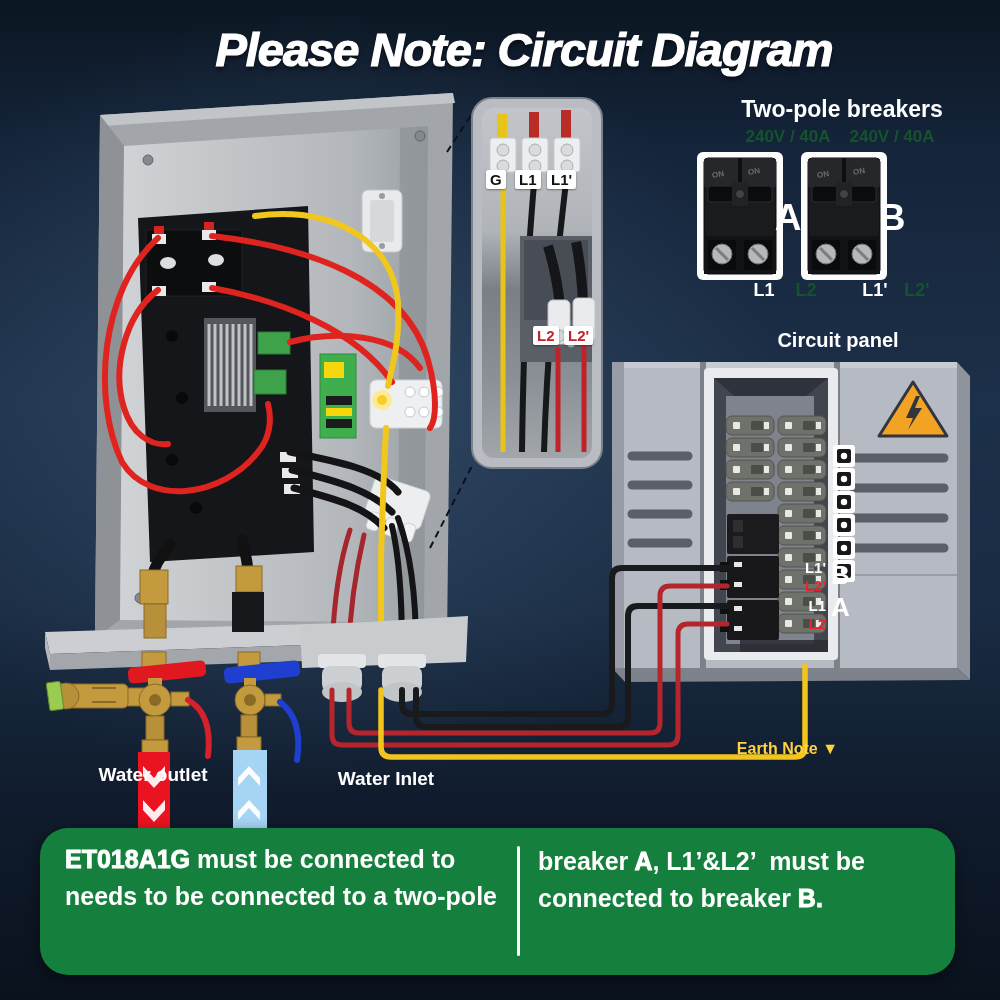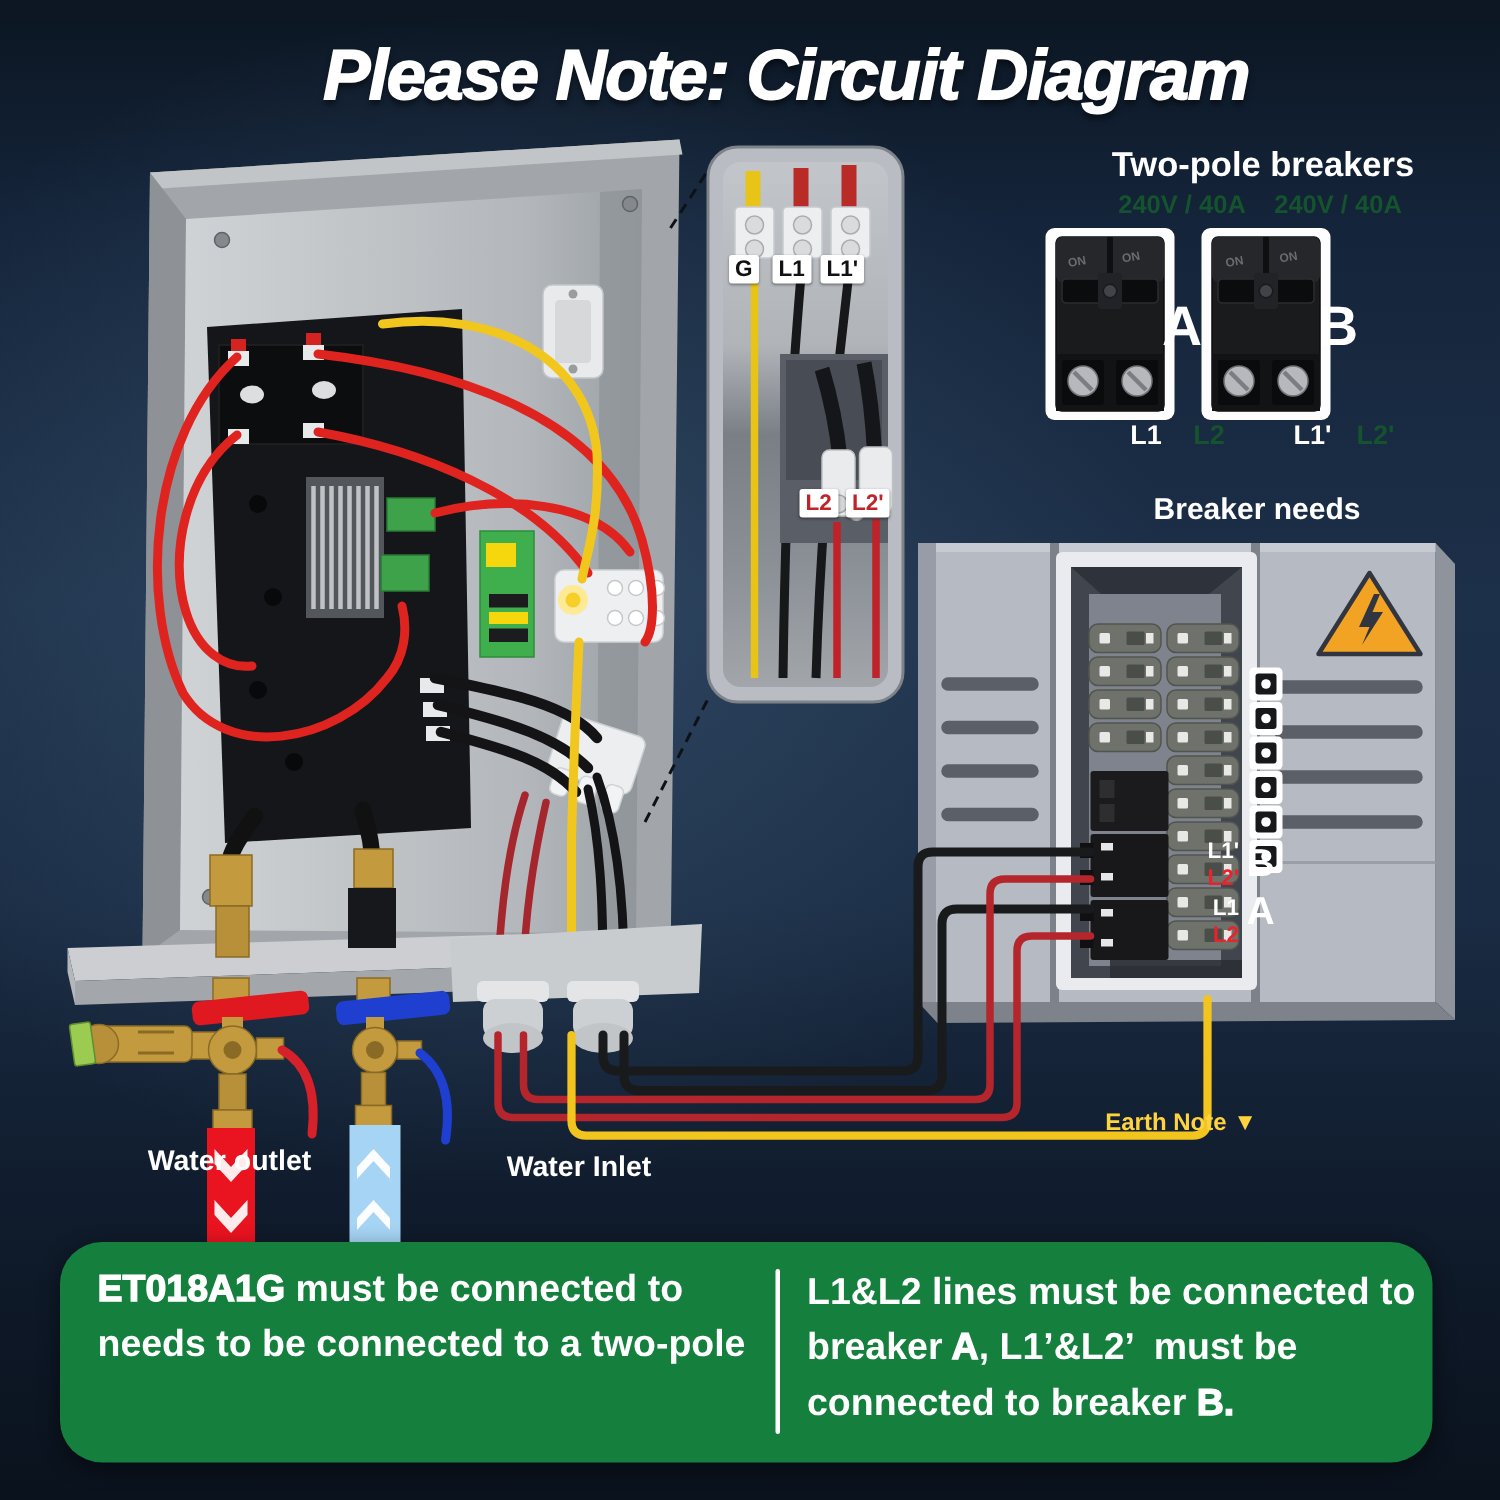--- a/index.html
+++ b/index.html
@@ -360,21 +360,21 @@
 <span class="abs on" style="left:853px;top:167px;">ON</span>
 
 <div class="abs txt hd ctr" style="left:697px;top:197px;width:86px;font-size:37px;">A</div>
 <div class="abs txt hd ctr" style="left:801px;top:197px;width:86px;font-size:37px;">B</div>
 
 <div class="abs txt hd ctr" style="left:701px;top:280px;width:30px;font-size:18px;">L1</div>
 <div class="abs txt ctr red" style="left:741px;top:280px;width:34px;font-size:18px;font-weight:bold;">L2</div>
 <div class="abs txt hd ctr" style="left:809px;top:280px;width:36px;font-size:18px;">L1'</div>
 <div class="abs txt ctr red" style="left:849px;top:280px;width:40px;font-size:18px;font-weight:bold;">L2'</div>
 
-<div class="abs txt hd ctr" style="left:655px;top:329px;width:270px;font-size:20px;">Breaker needs</div>
+<div class="abs txt hd ctr" style="left:655px;top:329px;width:270px;font-size:20px;">Circuit panel</div>
 
 <span class="abs chip" style="left:486px;top:170px;">G</span>
 <span class="abs chip" style="left:515px;top:170px;">L1</span>
 <span class="abs chip" style="left:547px;top:170px;">L1'</span>
 <span class="abs chip r" style="left:533px;top:326px;">L2</span>
 <span class="abs chip r" style="left:564px;top:326px;">L2'</span>
 
 <div class="abs txt hd rgt" style="left:736px;top:559px;width:42px;font-size:15px;">L1'</div>
 <div class="abs txt rgt redbright" style="left:736px;top:577px;width:42px;font-size:15px;font-weight:bold;">L2'</div>
 <div class="abs txt hd" style="left:783px;top:560px;width:34px;font-size:26px;">B</div>
@@ -387,17 +387,16 @@
 <div class="abs txt wlabel" style="left:46px;top:764px;width:118px;">Water outlet</div>
 <div class="abs txt wlabel" style="left:279px;top:768px;width:118px;">Water Inlet</div>
 
 <div class="abs banner">
   <div class="bl">
     <div class="ln"><span class="hv">ET018A1G</span><span> must be connected to</span></div>
     <div class="ln"><span>needs to be connected to a two-pole</span></div>
   </div>
   <div class="divider"></div>
   <div class="br">
-    <div class="ln"><span>L1&amp;L2 lines must be connected to</span></div>
     <div class="ln"><span>breaker </span><span class="hv">A</span><span>, L1’&amp;L2’  must be</span></div>
     <div class="ln"><span>connected to breaker </span><span class="hv">B</span><span class="hv">.</span></div>
   </div>
 </div>
 
 </body></html>

